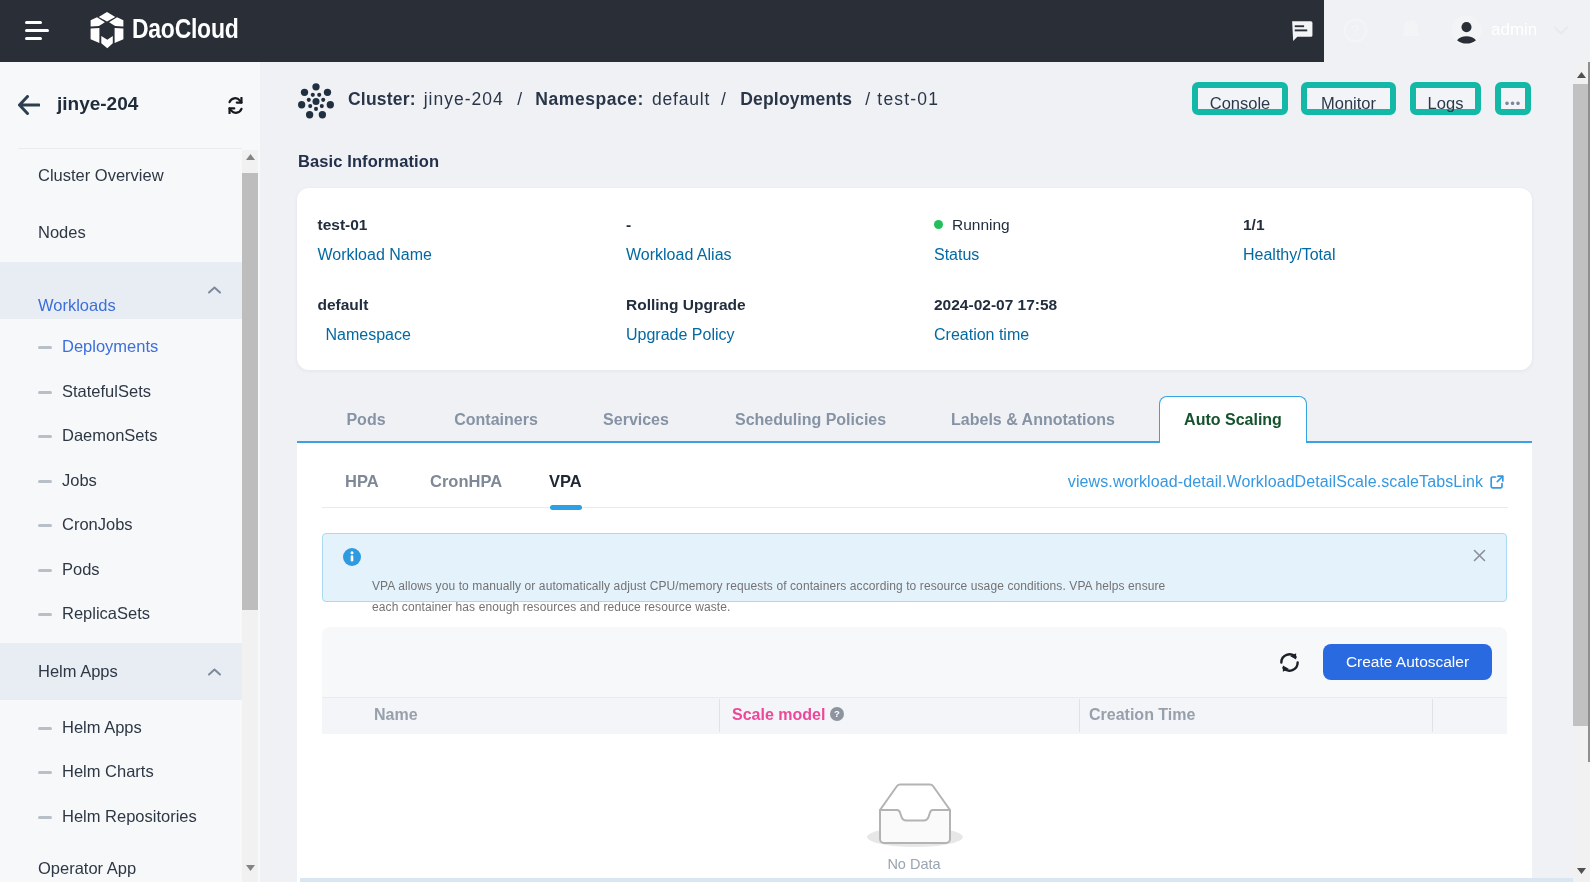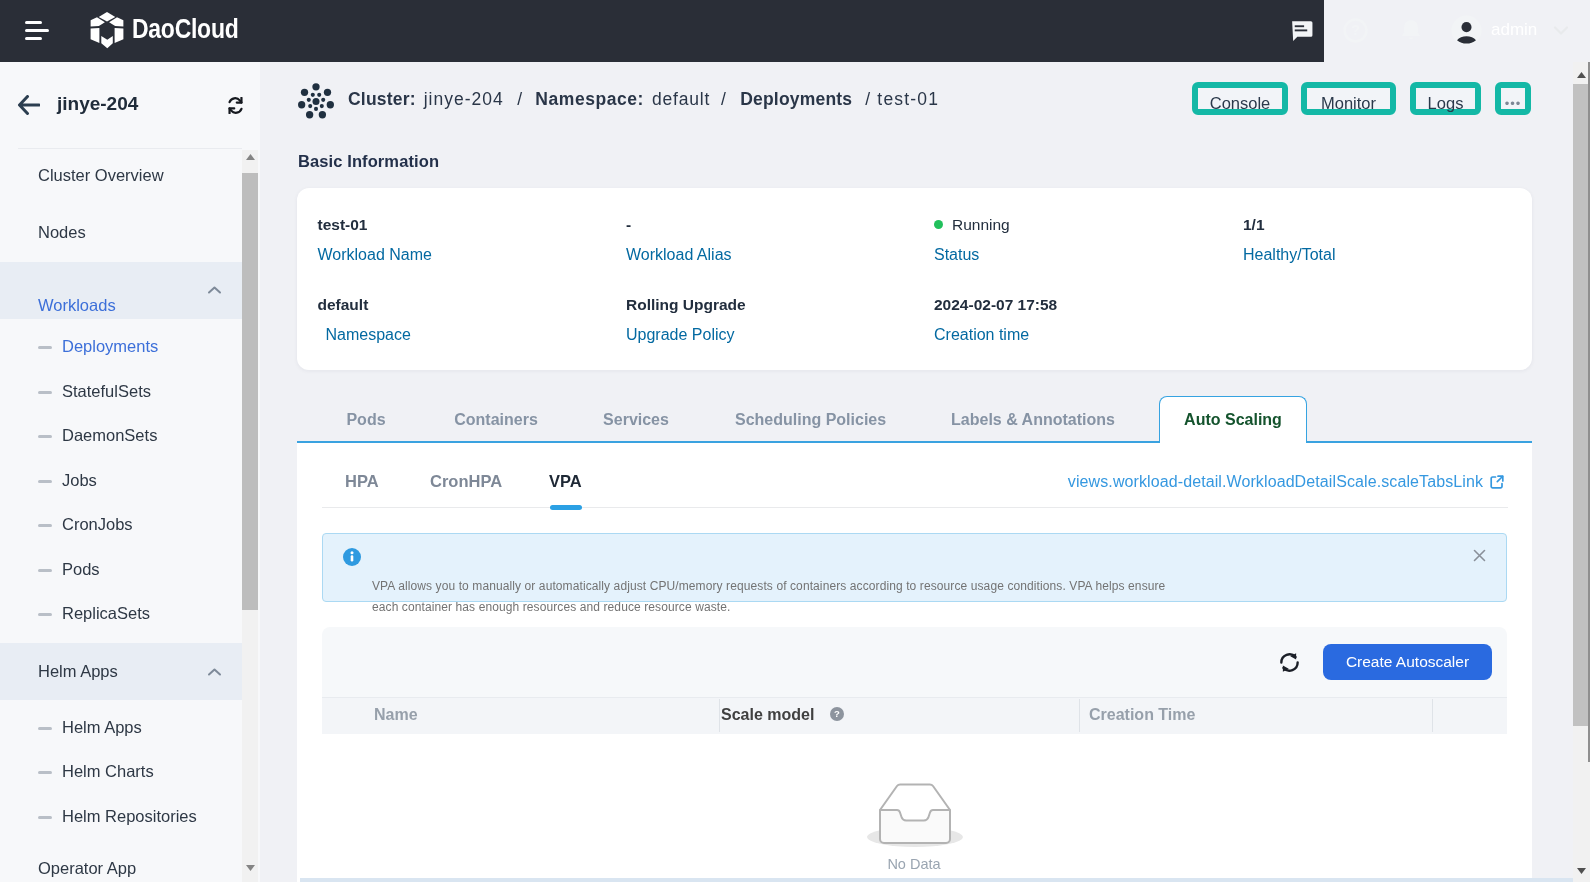--- a/index.html
+++ b/index.html
@@ -223,21 +223,21 @@
     <svg class="abs" style="left:981px; top:208px;" width="23" height="23" viewBox="0 0 24 24">
       <path d="M20.5 12 a8.5 8.5 0 0 1 -14.8 5.7" fill="none" stroke="#1b1f27" stroke-width="2.5" stroke-linecap="round"></path>
       <path d="M3.5 12 a8.5 8.5 0 0 1 14.8 -5.7" fill="none" stroke="#1b1f27" stroke-width="2.5" stroke-linecap="round"></path>
       <polygon points="18.9,2.3 18.9,8.9 12.8,5.6" fill="#1b1f27"></polygon>
       <polygon points="5.1,21.7 5.1,15.1 11.2,18.4" fill="#1b1f27"></polygon>
     </svg>
     <div class="abs" style="left:1026px; top:201px; width:169px; height:36px; background:#2a6ae0; border-radius:8px; color:#fff; font-size:15.5px; text-align:center; line-height:36px;">Create Autoscaler</div>
 
     <div class="abs" style="left:25px; top:254px; width:1185px; height:37px; background:#f3f5f8; border-top:1px solid #e8ebef;"></div>
     <div class="abs" style="left:77px; top:263px; font-size:16px; font-weight:600; color:#97a0ab;">Name</div>
-    <div class="abs" style="left:424px; top:263px; font-size:16px; font-weight:600; color:#404040;">Scale model</div>
+    <div class="abs" style="left:435px; top:263px; font-size:16px; font-weight:600; color:#ec4899;">Scale model</div>
     <svg class="abs" style="left:533px; top:264px;" width="14" height="14" viewBox="0 0 14 14">
       <circle cx="7" cy="7" r="7" fill="#8d949e"></circle>
       <text x="7" y="10.4" font-size="9.5" font-weight="700" fill="#fff" text-anchor="middle" font-family="Liberation Sans">?</text>
     </svg>
     <div class="abs" style="left:792px; top:263px; font-size:16px; font-weight:600; color:#97a0ab;">Creation Time</div>
     <div class="abs" style="left:422px; top:256px; width:1px; height:33px; background:#dfe3e8;"></div>
     <div class="abs" style="left:782px; top:256px; width:1px; height:33px; background:#dfe3e8;"></div>
     <div class="abs" style="left:1135px; top:256px; width:1px; height:33px; background:#dfe3e8;"></div>
 
     <svg class="abs" style="left:570px; top:330px;" width="96" height="78" viewBox="0 0 96 78">

